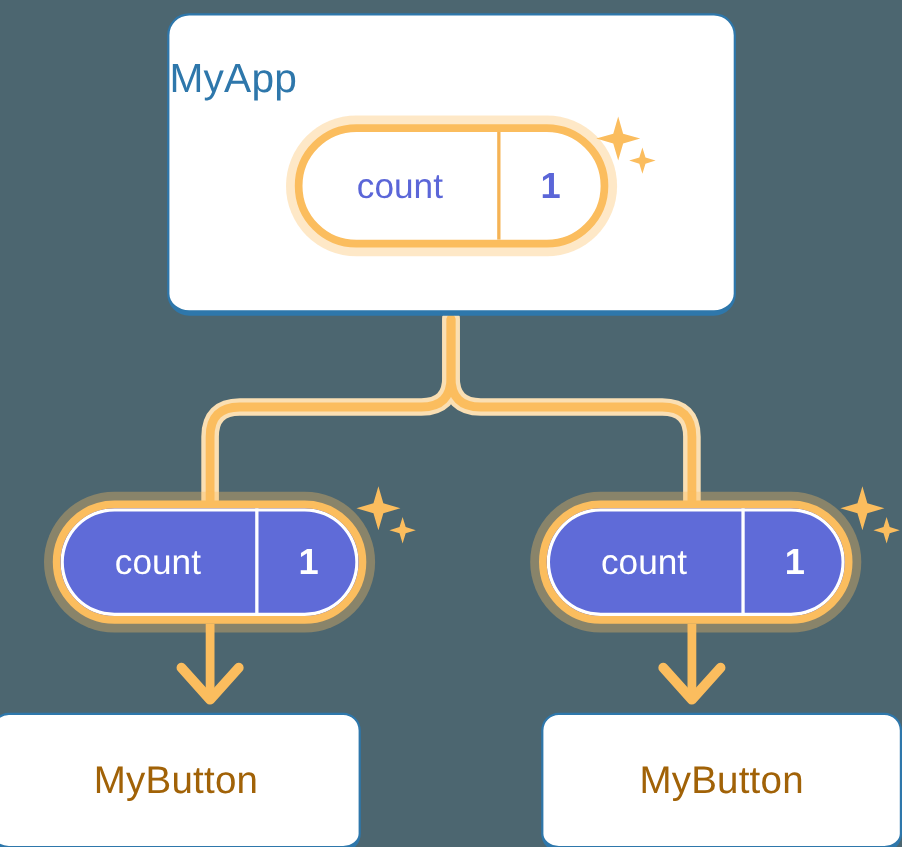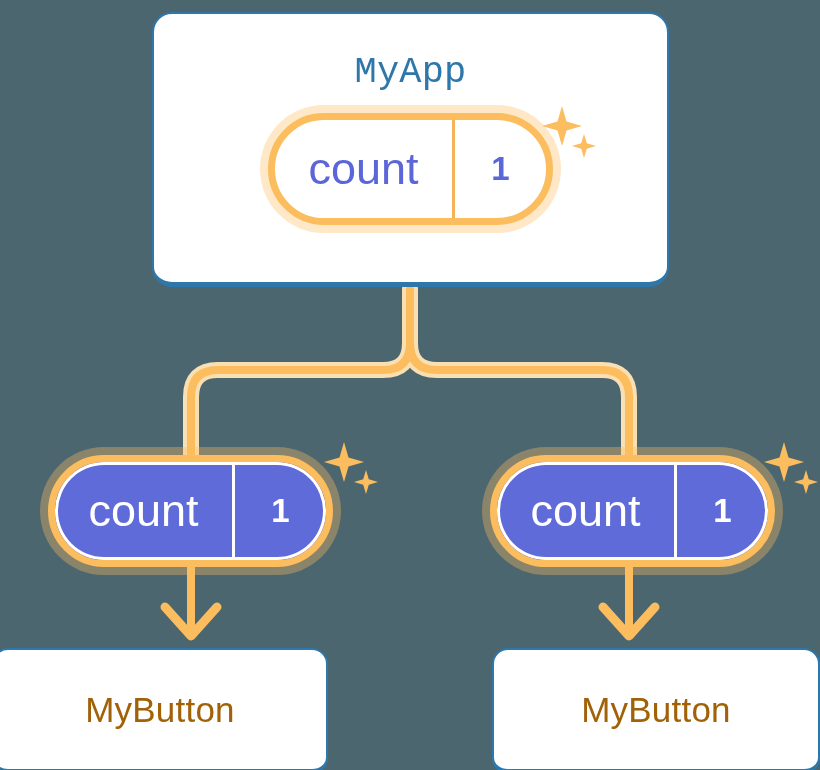--- a/index.html
+++ b/index.html
@@ -39,26 +39,25 @@
     left: 152px;
     top: 12px;
     width: 517px;
     height: 275px;
     border-radius: 20px;
   }
   #root-title {
     position: absolute;
     left: 0; right: 0;
     top: 37px;
-    text-align: center;
+    text-align: left;
     color: #2e77ab;
     font-size: 37px;
     font-weight: 400;
     letter-spacing: .2px;
-    font-family: Liberation Mono, monospace;
   }
 
   
   .pill {
     position: absolute;
     display: flex;
     align-items: stretch;
     box-sizing: border-box;
     border: 7px solid #fbbd5e;
     border-radius: 999px;
@@ -67,21 +66,21 @@
   }
   .pill .pill-key,
   .pill .pill-val {
     display: flex;
     align-items: center;
     justify-content: center;
     box-sizing: border-box;
   }
   .pill .pill-key {
     flex: 0 0 auto;
-    font-size: 45px;
+    font-size: 32px;
     font-weight: 400;
   }
   .pill .pill-val {
     flex: 1 1 auto;
     font-size: 33px;
     font-weight: 700;
   }
 
   
   #root-pill {

